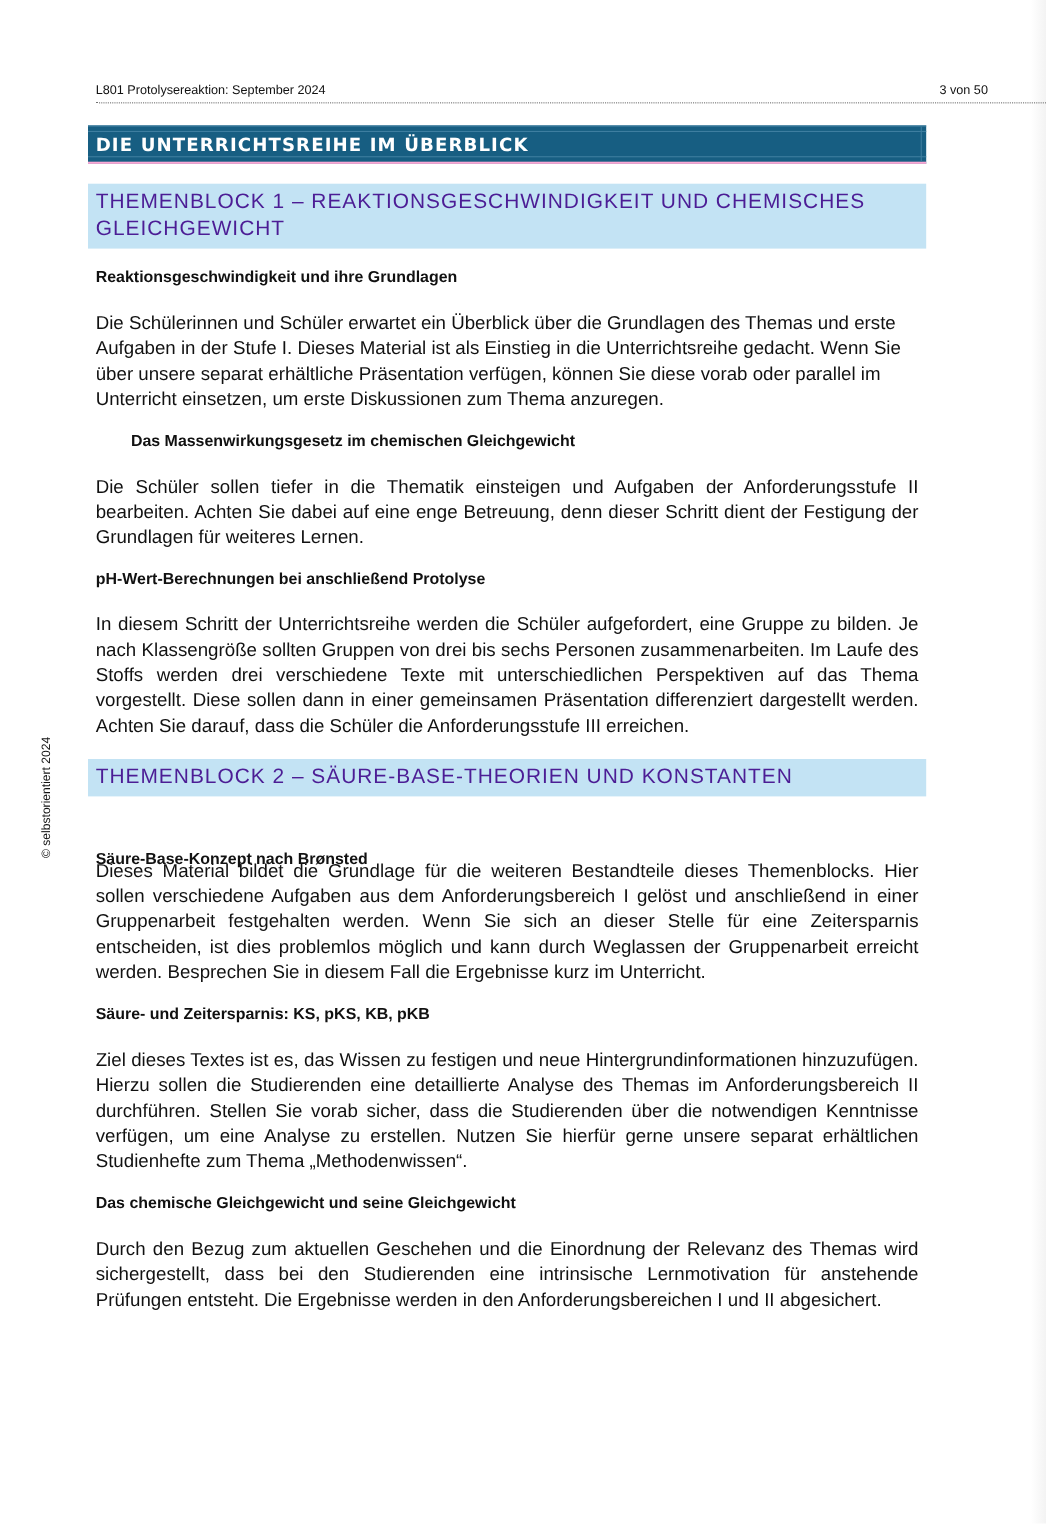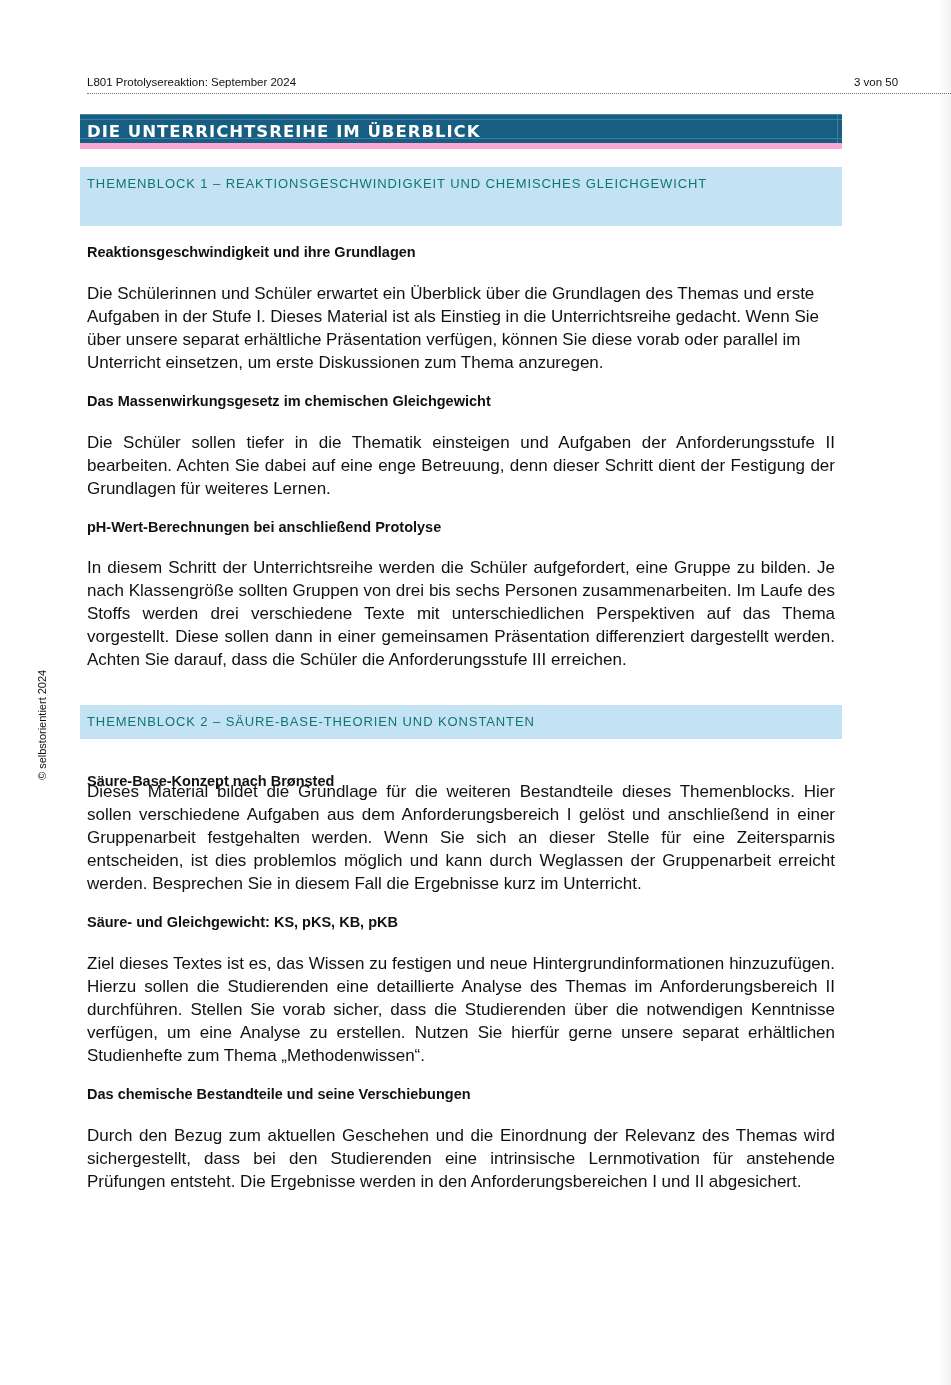--- a/index.html
+++ b/index.html
@@ -55,21 +55,21 @@
     }
     .main-banner {
       position: absolute;
       left: 80px;
       top: 114px;
       width: 762px;
       height: 35px;
       background: #175e82;
       box-sizing: border-box;
       border-top: 1px solid #4a86a6;
-      border-bottom: 6px solid #f9a8d4;
+      border-bottom: 2px solid #f9a8d4;
     }
     .main-banner .inner-line {
       position: absolute;
       left: 0; right: 0;
       top: 4px; bottom: 4px;
       border-top: 1px solid #3e7ea0;
       border-bottom: 1px solid #3e7ea0;
     }
     .main-banner .edge-line {
       position: absolute;
@@ -87,27 +87,27 @@
       letter-spacing: 1px;
       font-family: "DejaVu Sans", sans-serif;
     }
     .block-banner {
       position: absolute;
       left: 80px;
       width: 762px;
       background: #c3e3f4;
       box-sizing: border-box;
       padding: 4px 7px 4px 7px;
-      font-size: 13px;
+      font-size: 19px;
       letter-spacing: 0.9px;
       line-height: 25px;
-      color: #0f766e;
+      color: #4c1d95;
     }
     .block-banner.b1 { top: 167px; height: 59px; }
-    .block-banner.b2 { top: 690px; height: 34px; margin-top: 15px; }
+    .block-banner.b2 { top: 690px; height: 34px; }
     .sec-heading {
       position: absolute;
       left: 87px;
       font-weight: bold;
       font-size: 14.5px;
       color: #111;
       white-space: nowrap;
     }
     .para {
       position: absolute;
@@ -137,30 +137,30 @@
   <div class="title">DIE UNTERRICHTSREIHE IM ÜBERBLICK</div>
 </div>
 
 <div class="block-banner b1">
   <span>THEMENBLOCK 1 – REAKTIONSGESCHWINDIGKEIT UND CHEMISCHES GLEICHGEWICHT</span>
 </div>
 
 <div class="sec-heading" style="top:244px;">Reaktionsgeschwindigkeit und ihre Grundlagen</div>
 <div class="para" style="top:282px;">Die Schülerinnen und Schüler erwartet ein Überblick über die Grundlagen des Themas und erste Aufgaben in der Stufe I. Dieses Material ist als Einstieg in die Unterrichtsreihe gedacht. Wenn Sie über unsere separat erhältliche Präsentation verfügen, können Sie diese vorab oder parallel im Unterricht einsetzen, um erste Diskussionen zum Thema anzuregen.</div>
 
-<div class="sec-heading" style="top:393px;">Das Massenwirkungsgesetz im chemischen Gleichgewicht</div>
+<div class="sec-heading" style="top:393px;margin-left:32px;">Das Massenwirkungsgesetz im chemischen Gleichgewicht</div>
 <div class="para justify" style="top:431px;">Die Schüler sollen tiefer in die Thematik einsteigen und Aufgaben der Anforderungsstufe II bearbeiten. Achten Sie dabei auf eine enge Betreuung, denn dieser Schritt dient der Festigung der Grundlagen für weiteres Lernen.</div>
 
 <div class="sec-heading" style="top:519px;">pH-Wert-Berechnungen bei anschließend Protolyse</div>
 <div class="para justify" style="top:556px;">In diesem Schritt der Unterrichtsreihe werden die Schüler aufgefordert, eine Gruppe zu bilden. Je nach Klassengröße sollten Gruppen von drei bis sechs Personen zusammenarbeiten. Im Laufe des Stoffs werden drei verschiedene Texte mit unterschiedlichen Perspektiven auf das Thema vorgestellt. Diese sollen dann in einer gemeinsamen Präsentation differenziert dargestellt werden. Achten Sie darauf, dass die Schüler die Anforderungsstufe III erreichen.</div>
 
 <div class="block-banner b2">
   <span>THEMENBLOCK 2 – SÄURE-BASE-THEORIEN UND KONSTANTEN</span>
 </div>
 
 <div class="sec-heading" style="top:742px;margin-top:31px;">Säure-Base-Konzept nach Brønsted</div>
 <div class="para justify" style="top:780px;">Dieses Material bildet die Grundlage für die weiteren Bestandteile dieses Themenblocks. Hier sollen verschiedene Aufgaben aus dem Anforderungsbereich I gelöst und anschließend in einer Gruppenarbeit festgehalten werden. Wenn Sie sich an dieser Stelle für eine Zeitersparnis entscheiden, ist dies problemlos möglich und kann durch Weglassen der Gruppenarbeit erreicht werden. Besprechen Sie in diesem Fall die Ergebnisse kurz im Unterricht.</div>
 
-<div class="sec-heading" style="top:914px;">Säure- und Gleichgewicht: KS, pKS, KB, pKB</div>
+<div class="sec-heading" style="top:914px;">Säure- und Zeitersparnis: KS, pKS, KB, pKB</div>
 <div class="para justify" style="top:952px;">Ziel dieses Textes ist es, das Wissen zu festigen und neue Hintergrundinformationen hinzuzufügen. Hierzu sollen die Studierenden eine detaillierte Analyse des Themas im Anforderungsbereich II durchführen. Stellen Sie vorab sicher, dass die Studierenden über die notwendigen Kenntnisse verfügen, um eine Analyse zu erstellen. Nutzen Sie hierfür gerne unsere separat erhältlichen Studienhefte zum Thema „Methodenwissen“.</div>
 
-<div class="sec-heading" style="top:1086px;">Das chemische Bestandteile und seine Verschiebungen</div>
+<div class="sec-heading" style="top:1086px;">Das chemische Gleichgewicht und seine Gleichgewicht</div>
 <div class="para justify" style="top:1124px;">Durch den Bezug zum aktuellen Geschehen und die Einordnung der Relevanz des Themas wird sichergestellt, dass bei den Studierenden eine intrinsische Lernmotivation für anstehende Prüfungen entsteht. Die Ergebnisse werden in den Anforderungsbereichen I und II abgesichert.</div>
 
 </body></html>

